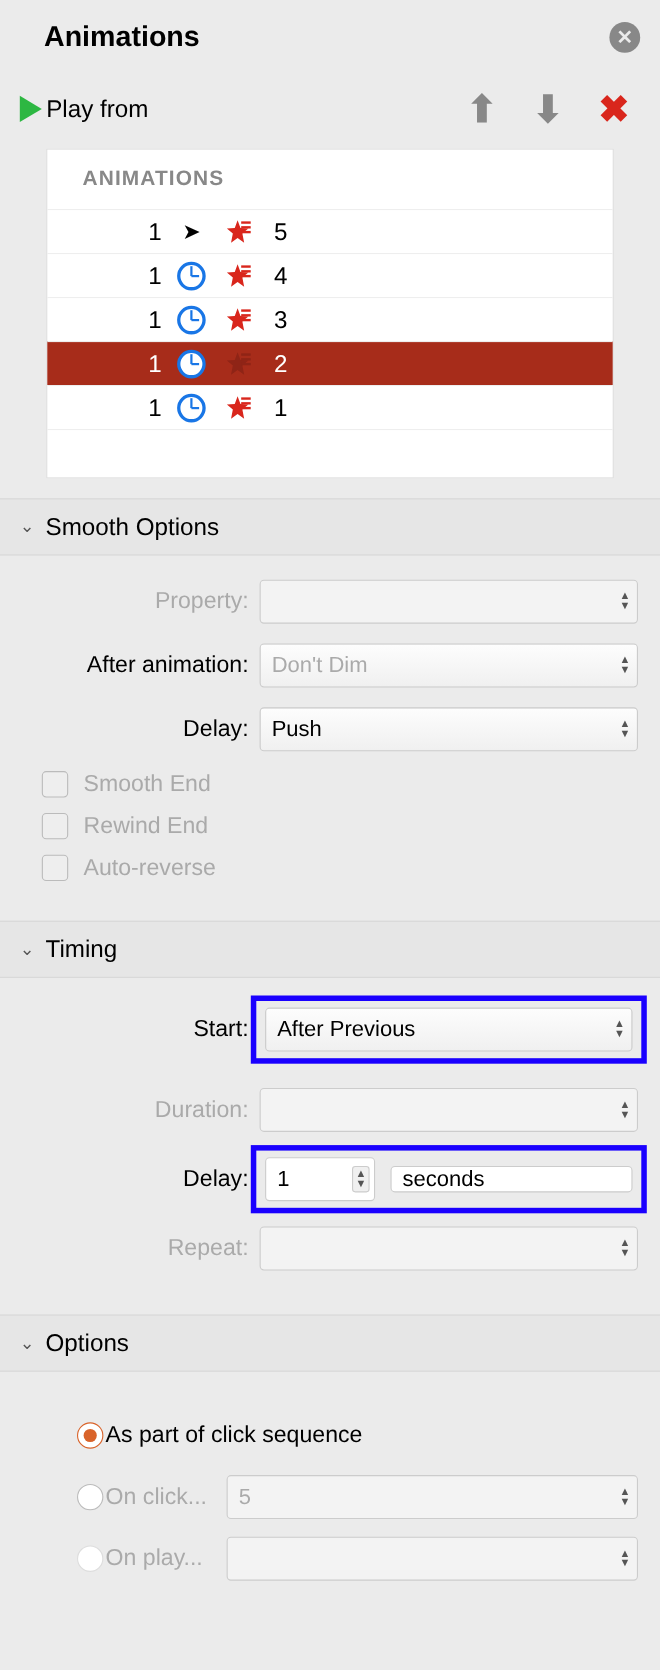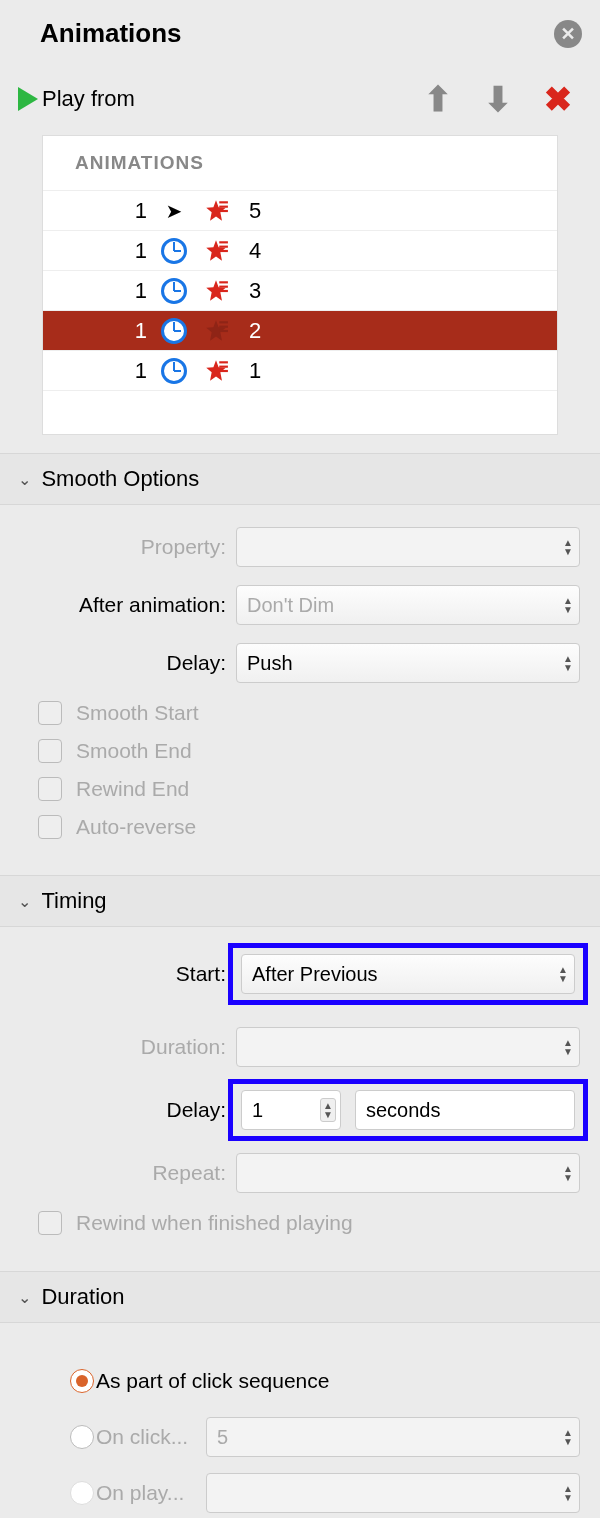--- a/index.html
+++ b/index.html
@@ -155,21 +155,21 @@
 .num-input {
   width: 100px; height: 40px;
   border: 1px solid #ccc; border-radius: 4px;
   background: #fff;
   display: flex; align-items: center; padding: 0 10px;
   position: relative;
   font-size: 20px;
 }
 .num-input .stepper-arrows { right: 4px; background:#f0f0f0; border:1px solid #ccc; border-radius:3px; padding: 2px 2px;}
 .suffix-box {
-  flex:1; height:40px; border:1px solid #ccc; border-radius:4px; background:#fff;
+  flex:1; height:24px; border:1px solid #ccc; border-radius:4px; background:#fff;
   display:flex; align-items:center; padding:0 10px; font-size:20px;
 }
 
 .triggers-body { padding: 22px 20px 22px 12px;}
 .radio-group { margin-top: 16px; padding-left: 58px;}
 .radio-row { display:flex; align-items:center; gap:2px; margin-bottom: 16px; font-size:21px; min-height:40px;}
 .radio {
   width: 24px; height:24px; border-radius:50%; border:1px solid #bbb; background:#fff;
   display:flex; align-items:center; justify-content:center;
 }
@@ -304,24 +304,20 @@
       <div class="stepper-arrows">▲<br>▼</div>
     </div>
   </div>
   <div class="form-row">
     <div class="form-label">Delay:</div>
     <div class="select-box">
       <span>Push</span>
       <div class="stepper-arrows">▲<br>▼</div>
     </div>
   </div>
-  <div class="check-row disabled">
-      <div class="checkbox"></div>
-      <span>Smooth Start</span>
-    </div>
   <div class="check-row disabled">
       <div class="checkbox"></div>
       <span>Smooth End</span>
     </div>
   <div class="check-row disabled">
       <div class="checkbox"></div>
       <span>Rewind End</span>
     </div>
   <div class="check-row disabled">
       <div class="checkbox"></div>
@@ -364,29 +360,25 @@
       </div>
     </div>
   </div>
   <div class="form-row">
     <div class="form-label disabled">Repeat:</div>
     <div class="select-box disabled-box">
         <span></span>
         <div class="stepper-arrows">▲<br>▼</div>
       </div>
   </div>
-  <div class="check-row disabled" style="margin-left:2px;">
-    <div class="checkbox"></div>
-    <span>Rewind when finished playing</span>
-  </div>
 </div>
 
 <div class="section-head">
   <span class="chevron">⌄</span>
-  <span>Duration</span>
+  <span>Options</span>
 </div>
 <div class="triggers-body">
   <div class="radio-group">
     <div class="radio-row">
       <div class="radio checked"></div>
       <span>As part of click sequence</span>
     </div>
     <div class="radio-row disabled">
       <div class="radio"></div>
       <span style="width:108px;">On click...</span>

